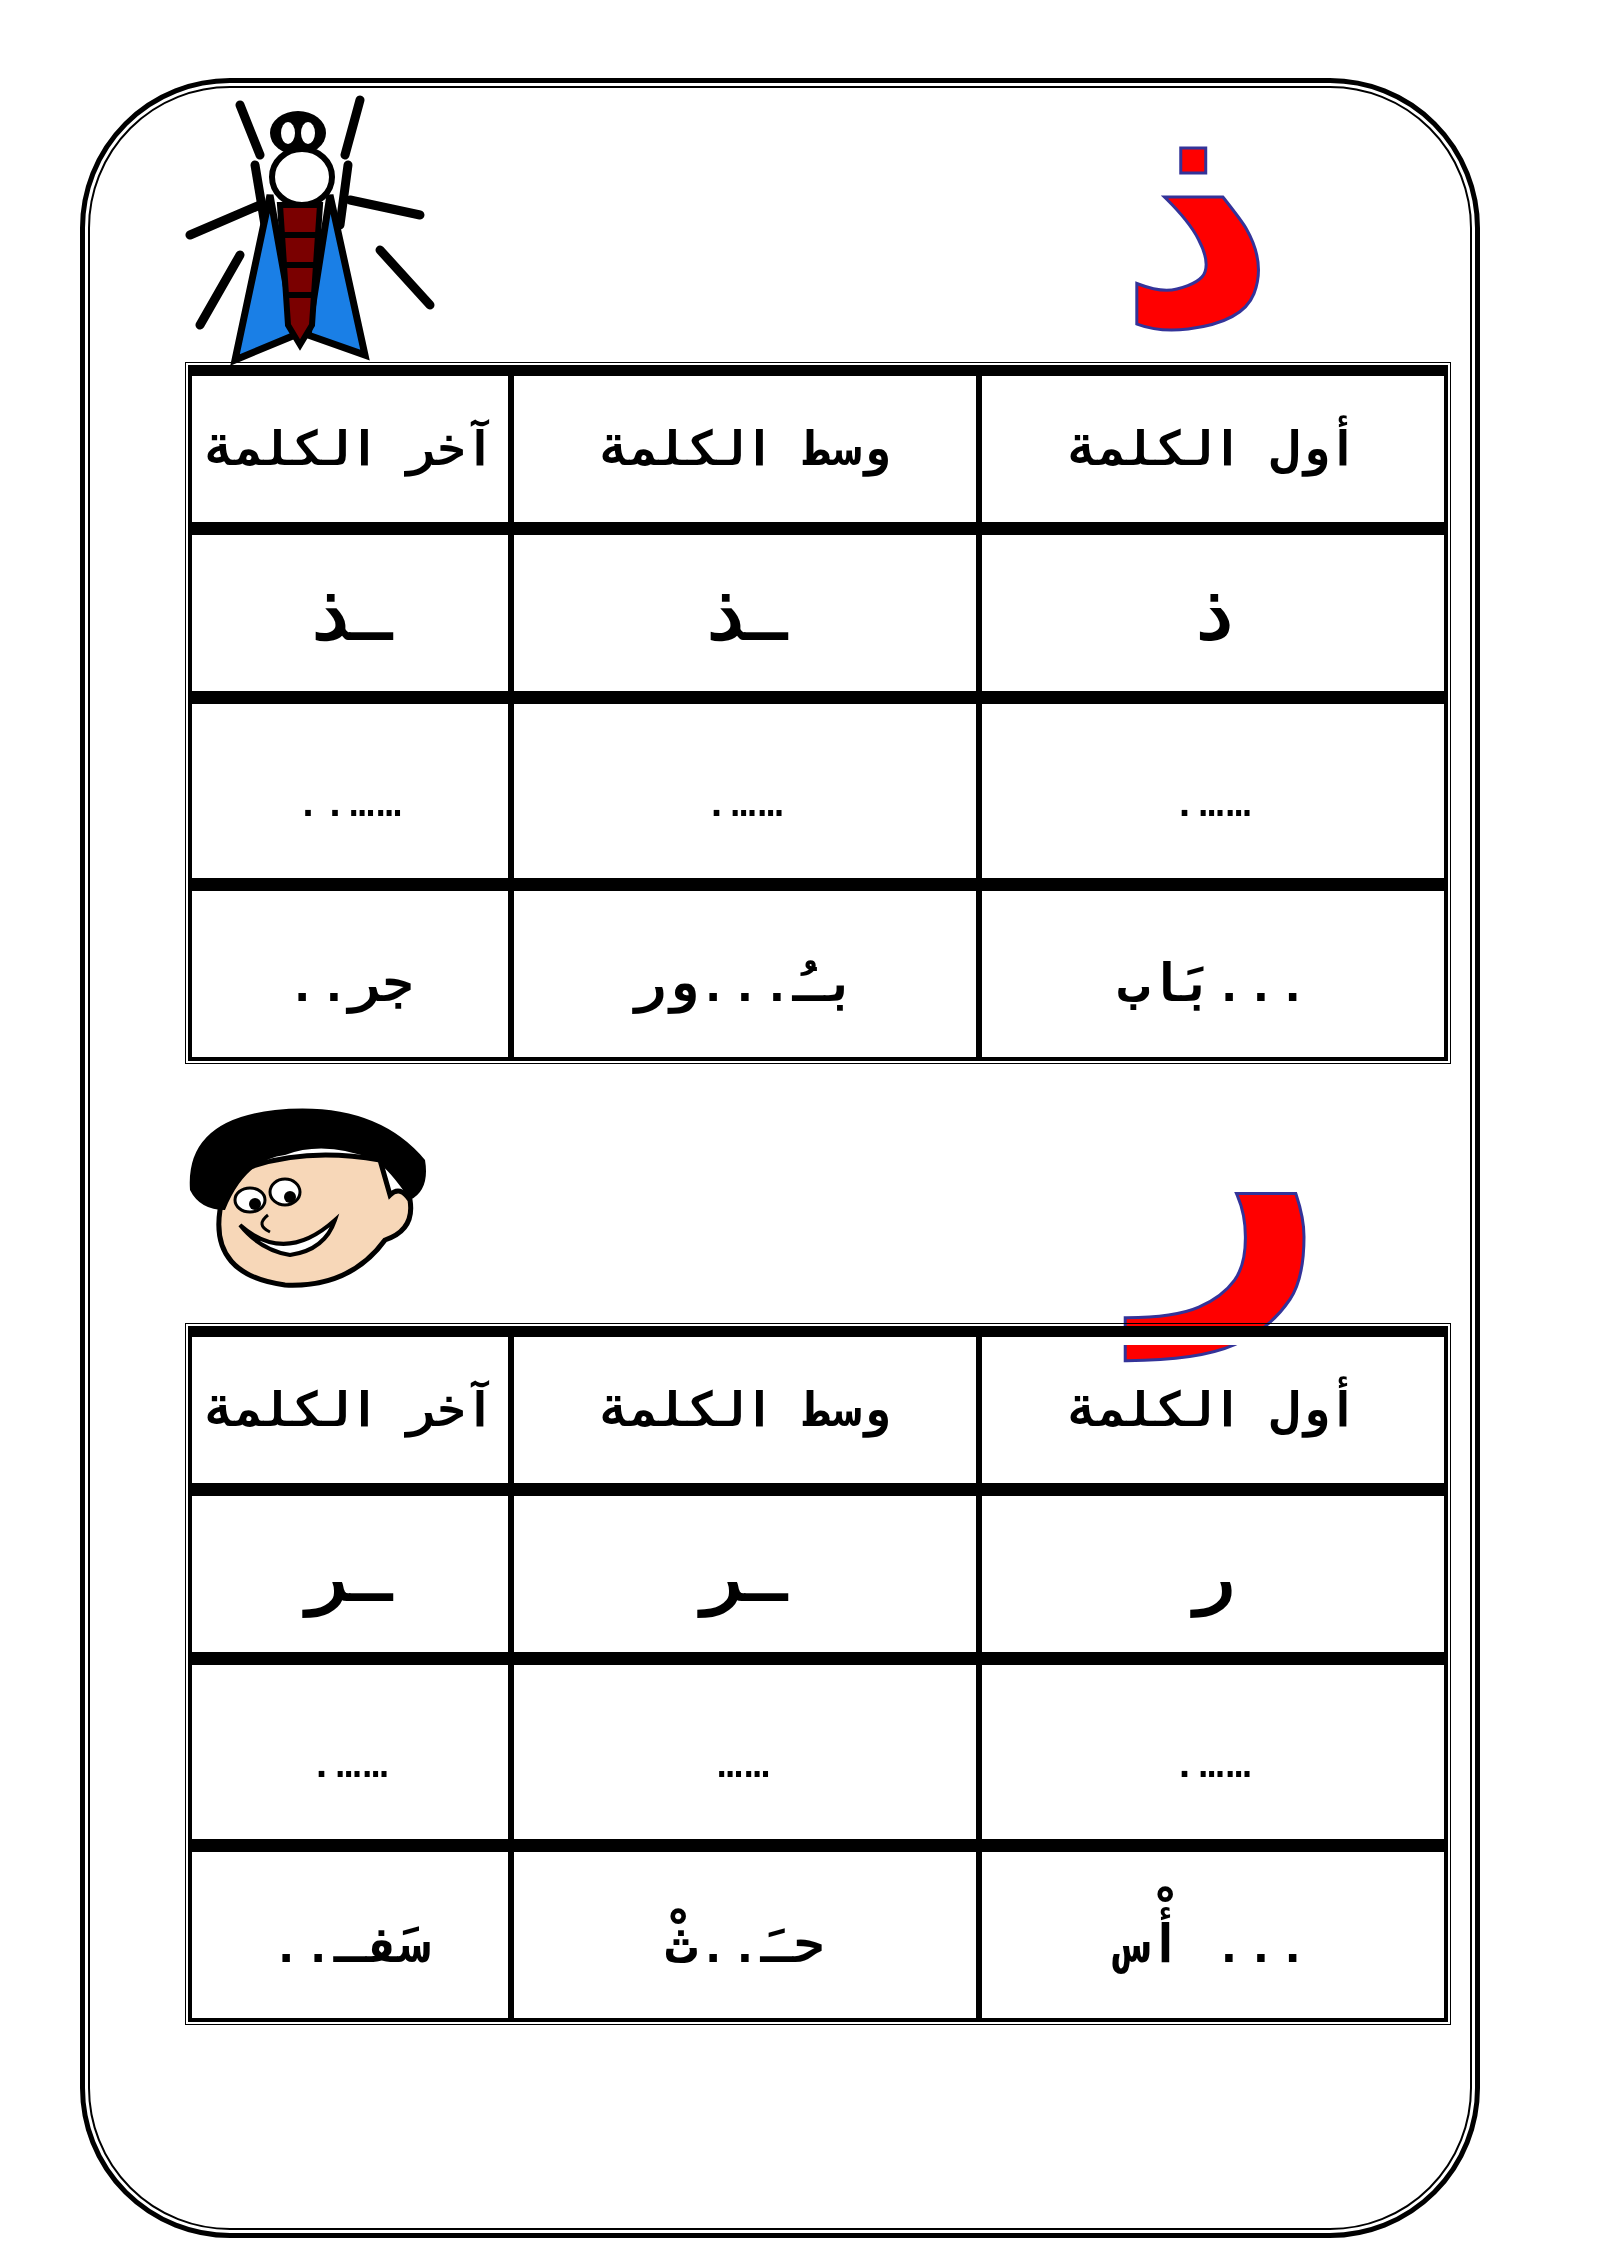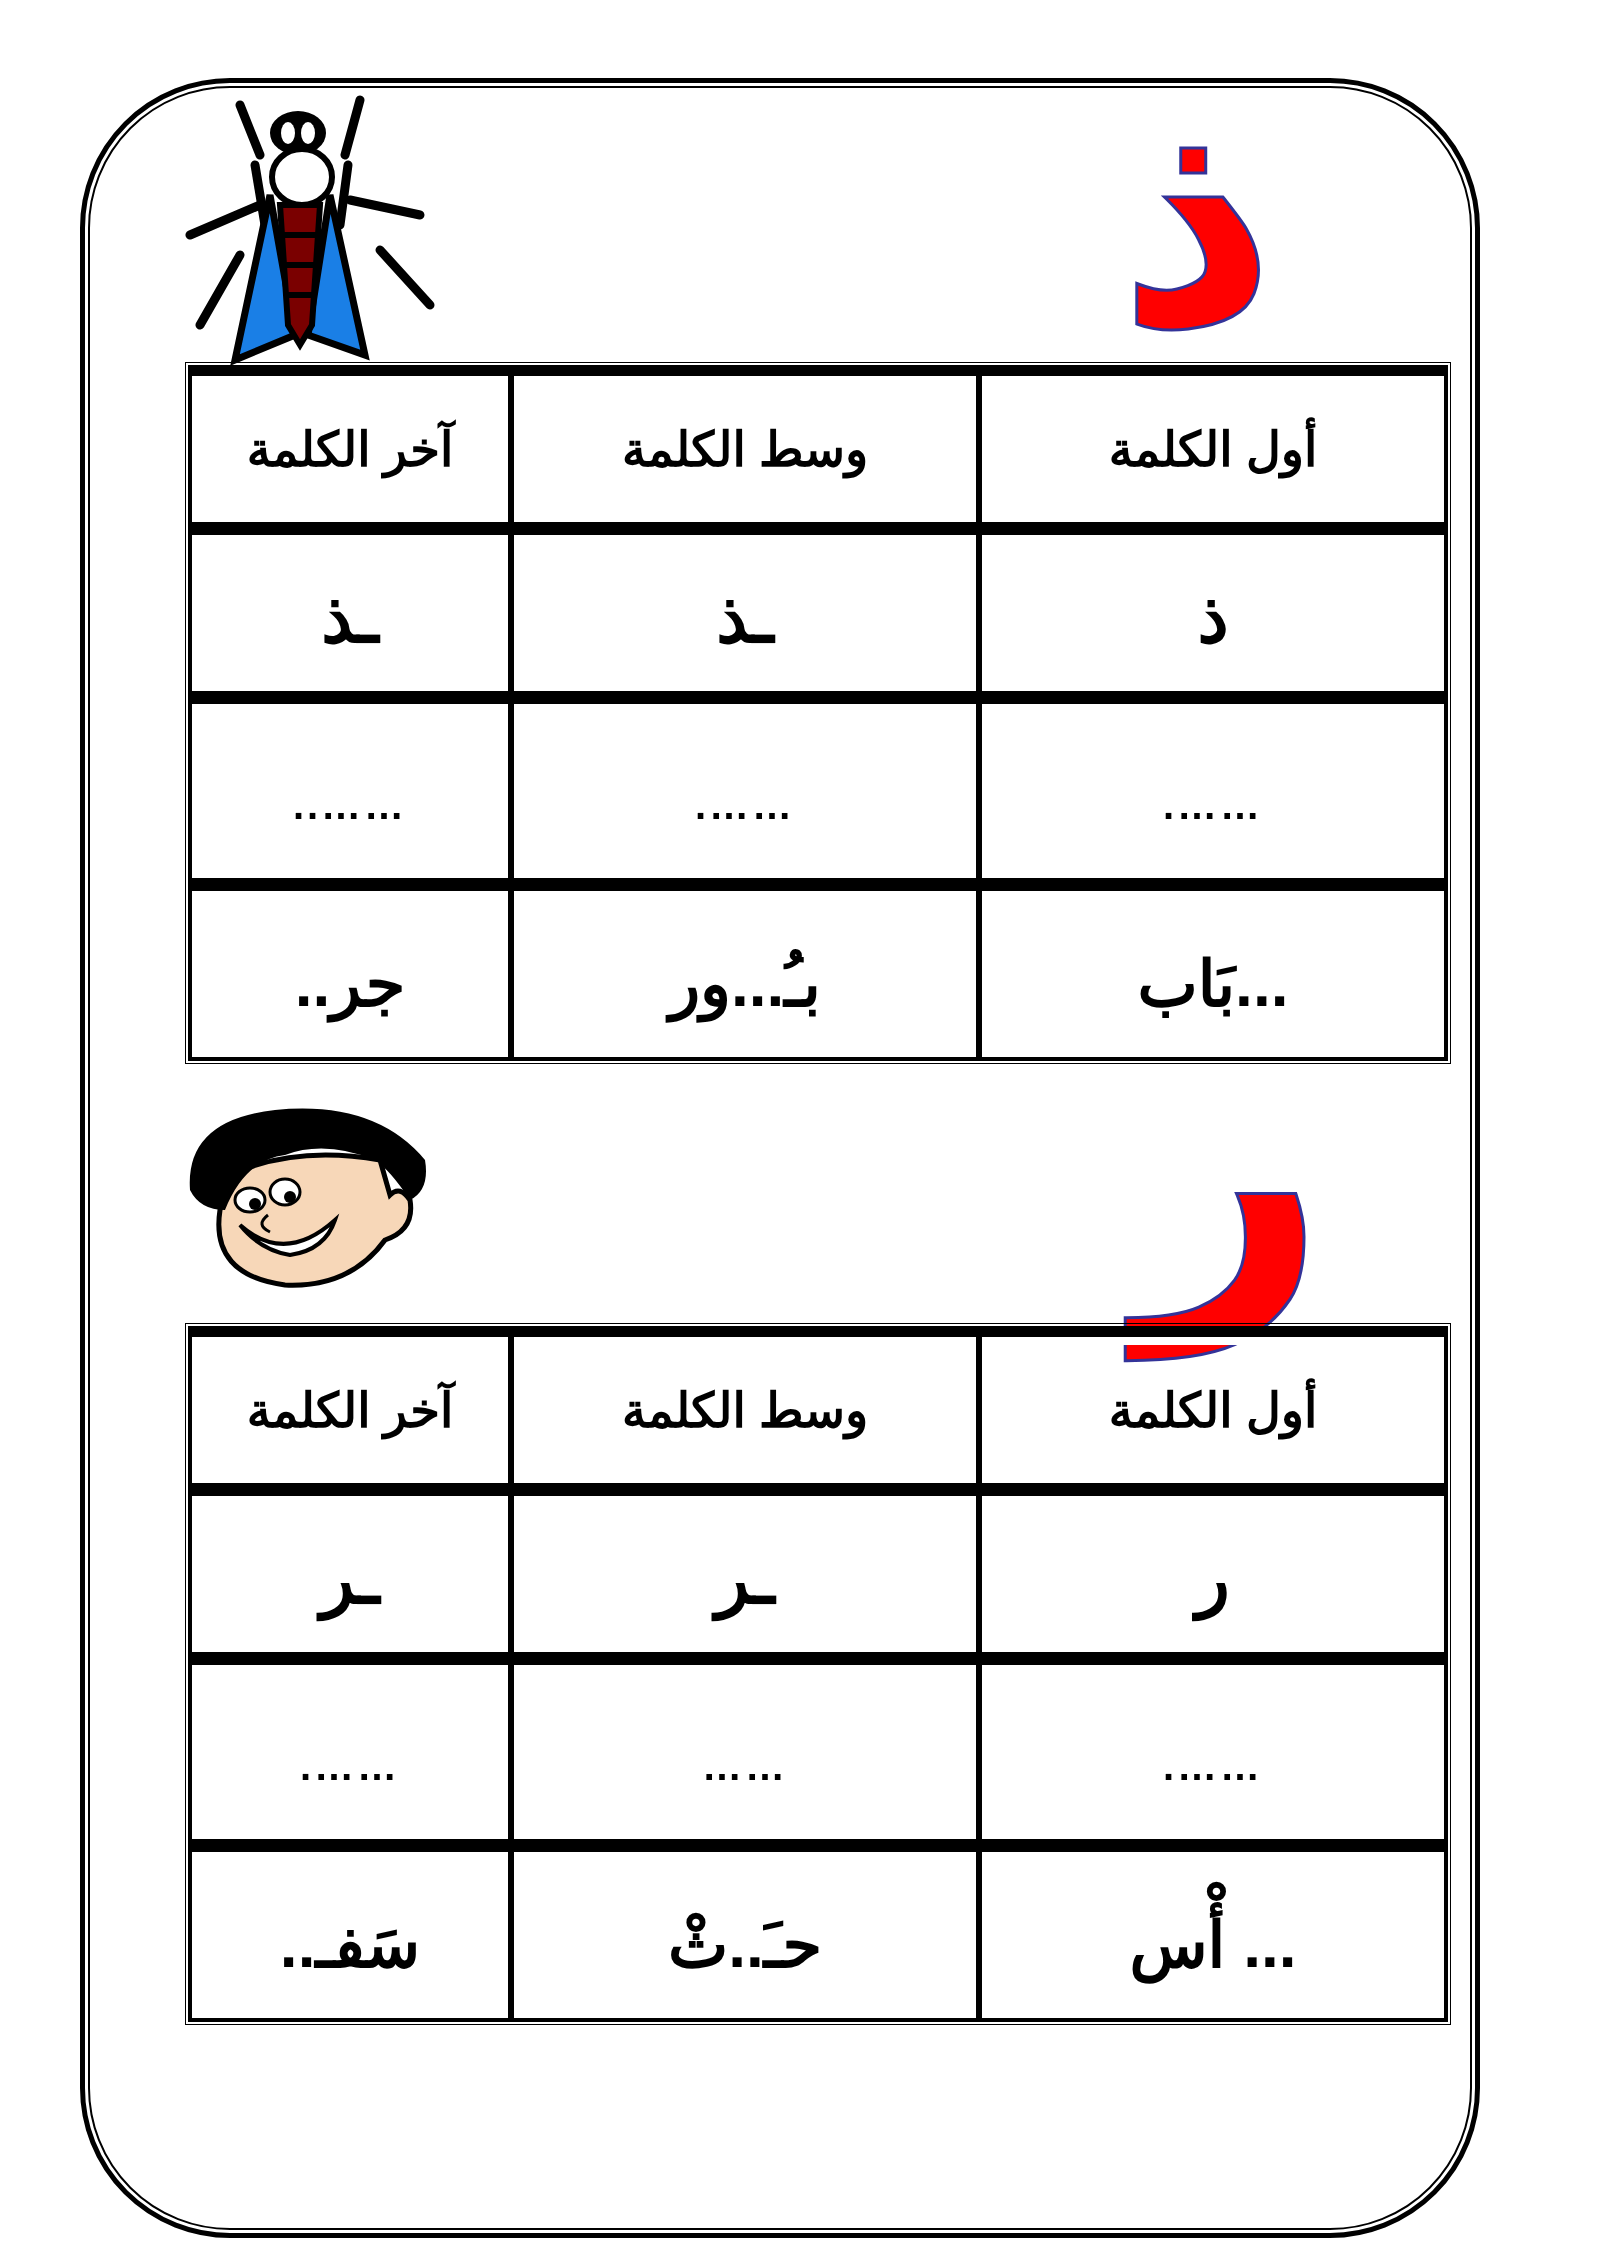--- a/index.html
+++ b/index.html
@@ -8,32 +8,32 @@
 
     .frame { position: absolute; left: 80px; top: 78px; width: 1400px; height: 2160px;
              border: 5px solid #000; border-radius: 150px; box-sizing: border-box; }
     .frame-inner { position: absolute; left: 88px; top: 86px; width: 1384px; height: 2144px;
              border: 2px solid #000; border-radius: 142px; box-sizing: border-box; }
 
     .wtable { position: absolute; left: 185px; width: 1258px; border-collapse: separate;
               border-spacing: 0; border: 4px double #000; direction: rtl; table-layout: fixed; }
     .wtable td { border: 3px solid #000; box-shadow: inset 0 0 0 2px #fff, inset 0 8px 0 0 #fff;
                  border-top-width: 10px; text-align: center; vertical-align: middle;
-                 font-family: Liberation Sans, sans-serif; font-weight: bold; color: #000;
+                 font-family: Liberation Mono, monospace; font-weight: bold; color: #000;
                  height: 146px; padding: 0; }
     .wtable col.c1 { width: 468px; }
     .wtable col.c2 { width: 468px; }
     .wtable col.c3 { width: 322px; }
     .t1 { top: 362px; }
     .t2 { top: 1323px; }
 
     .hdr { font-size: 48px; }
     .letter { font-size: 70px; vertical-align: top; padding-top: 10px !important; }
     .dots { font-size: 40px; letter-spacing: 3px; vertical-align: top; padding-top: 28px !important; }
-    .word { font-size: 64px; padding-top: 20px !important; }
+    .word { font-size: 53px; padding-top: 20px !important; }
 
     .big-letter { position: absolute; font-family: "DejaVu Sans", sans-serif; font-weight: bold;
                   color: #ff0000; -webkit-text-stroke: 6px #333399; paint-order: stroke fill; line-height: 1; }
     .big-dhal { left: 1120px; top: 70px; font-size: 300px; }
     .big-ra { left: 1140px; top: 1010px; font-size: 320px; }
 
     .clipart { position: absolute; }
     .fly { left: 180px; top: 95px; width: 270px; height: 270px; }
     .boy { left: 175px; top: 1100px; width: 285px; height: 190px; }
   </style>

